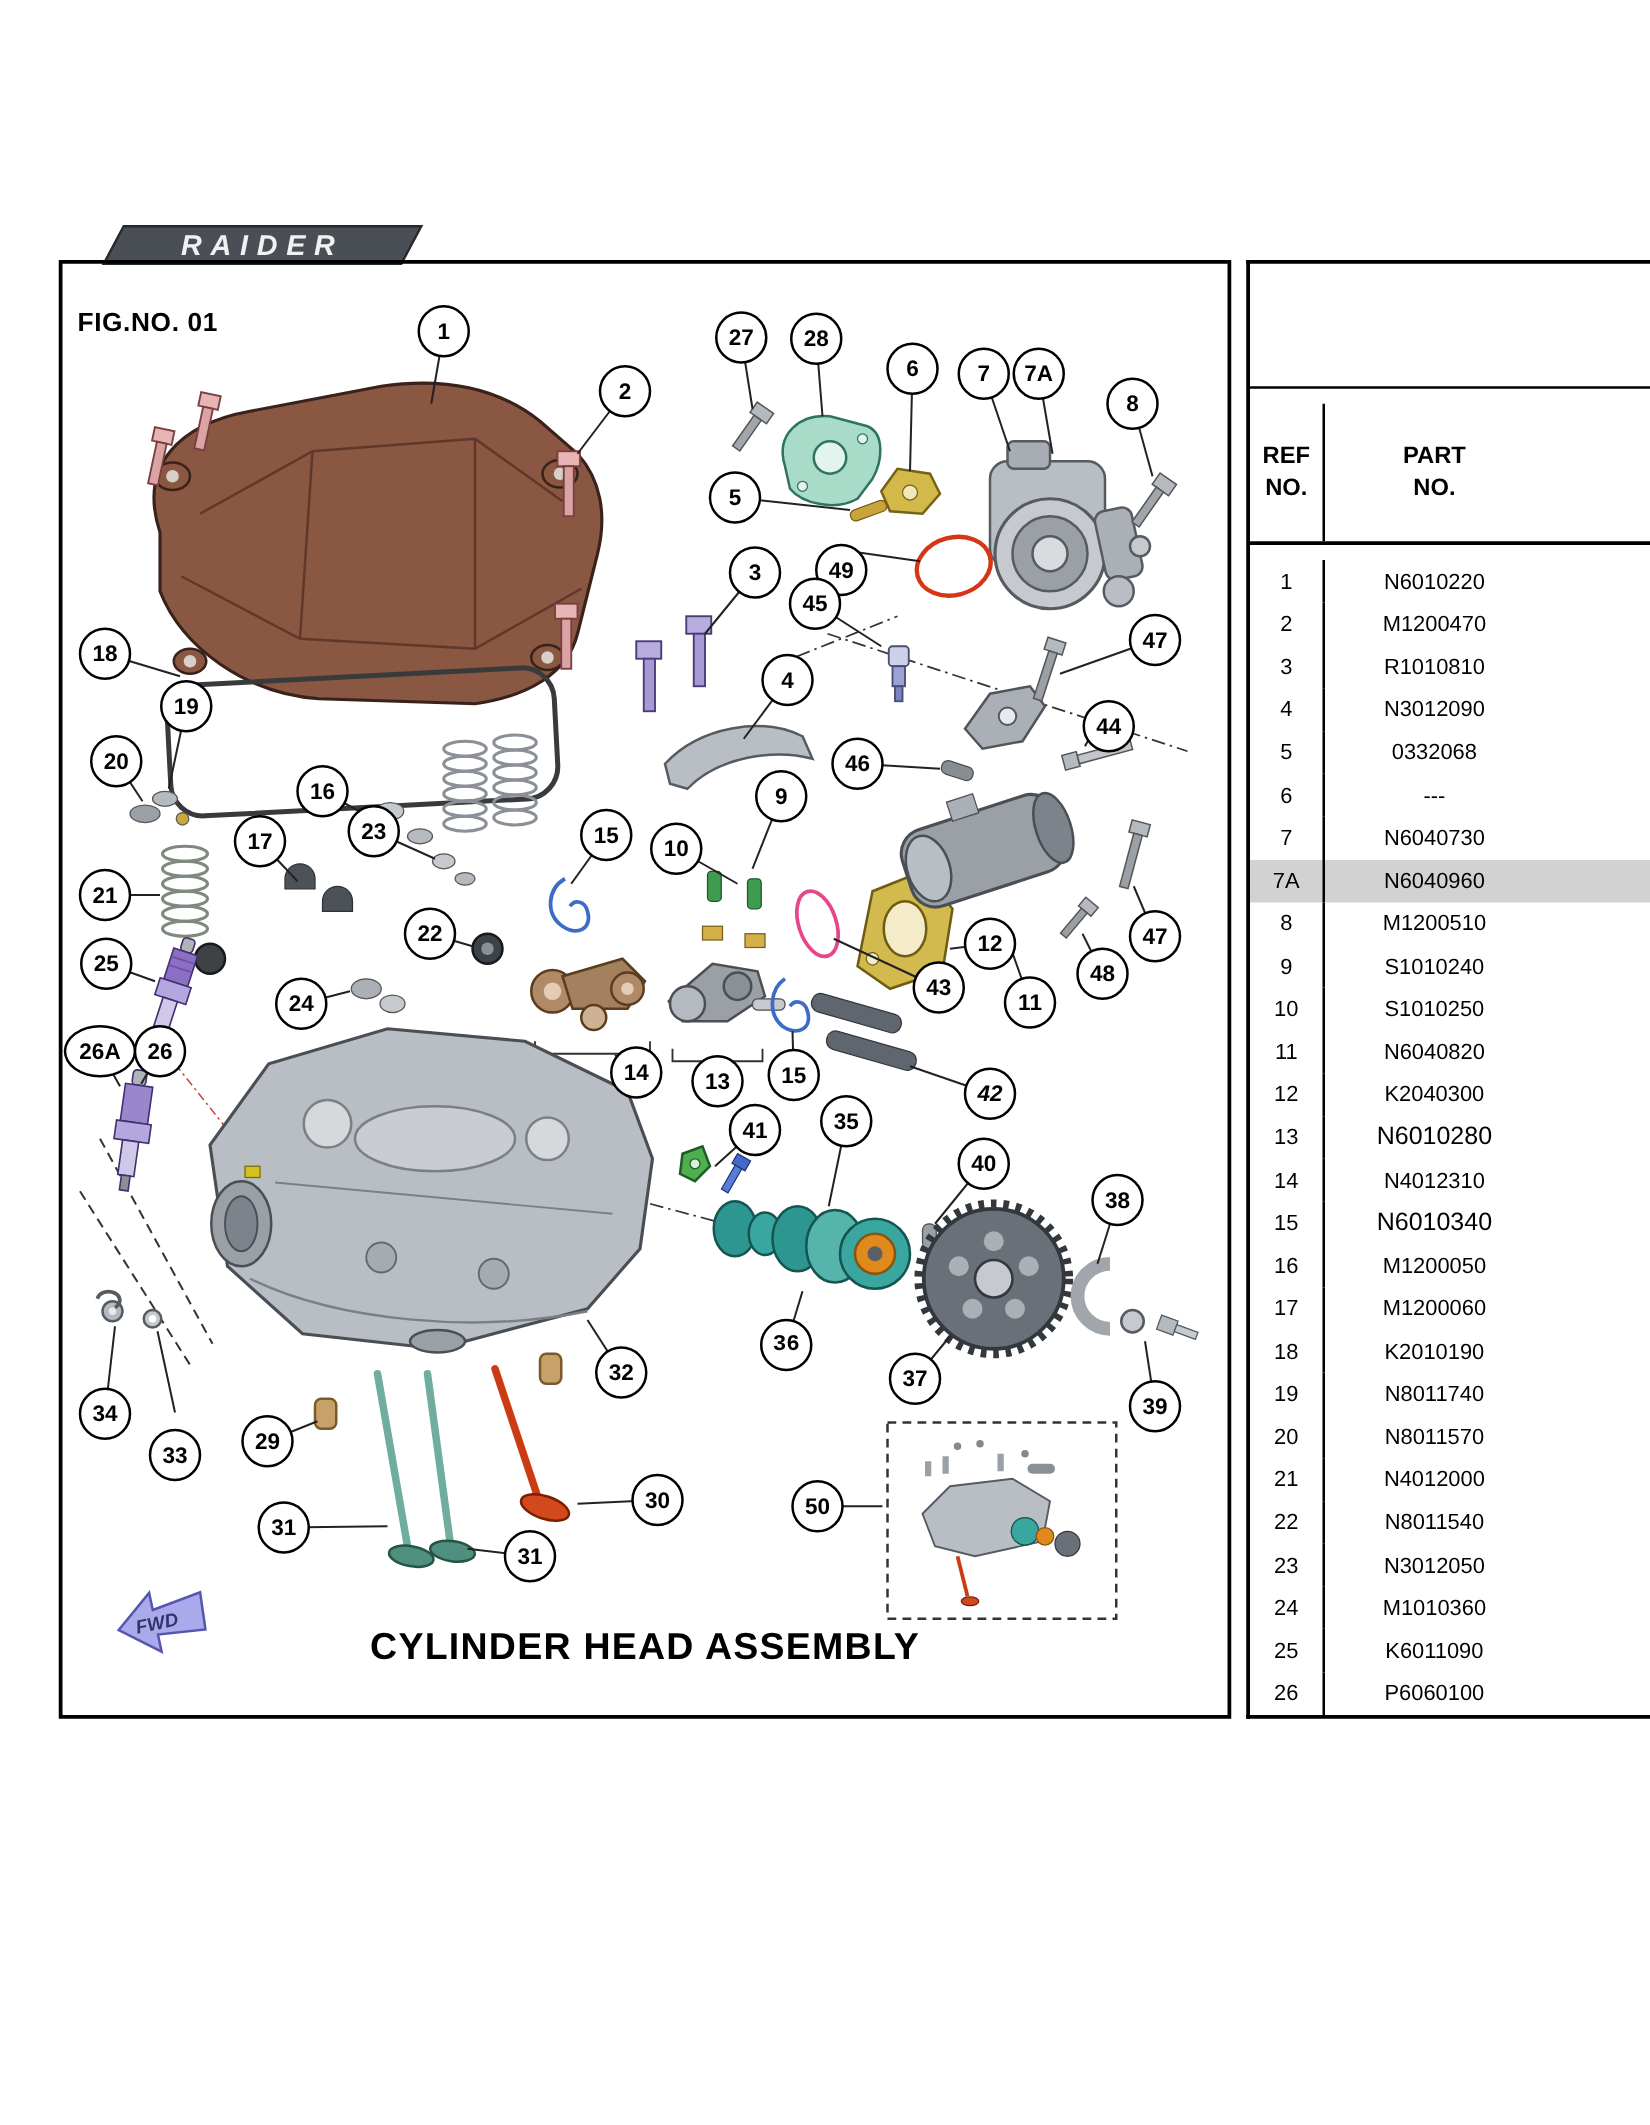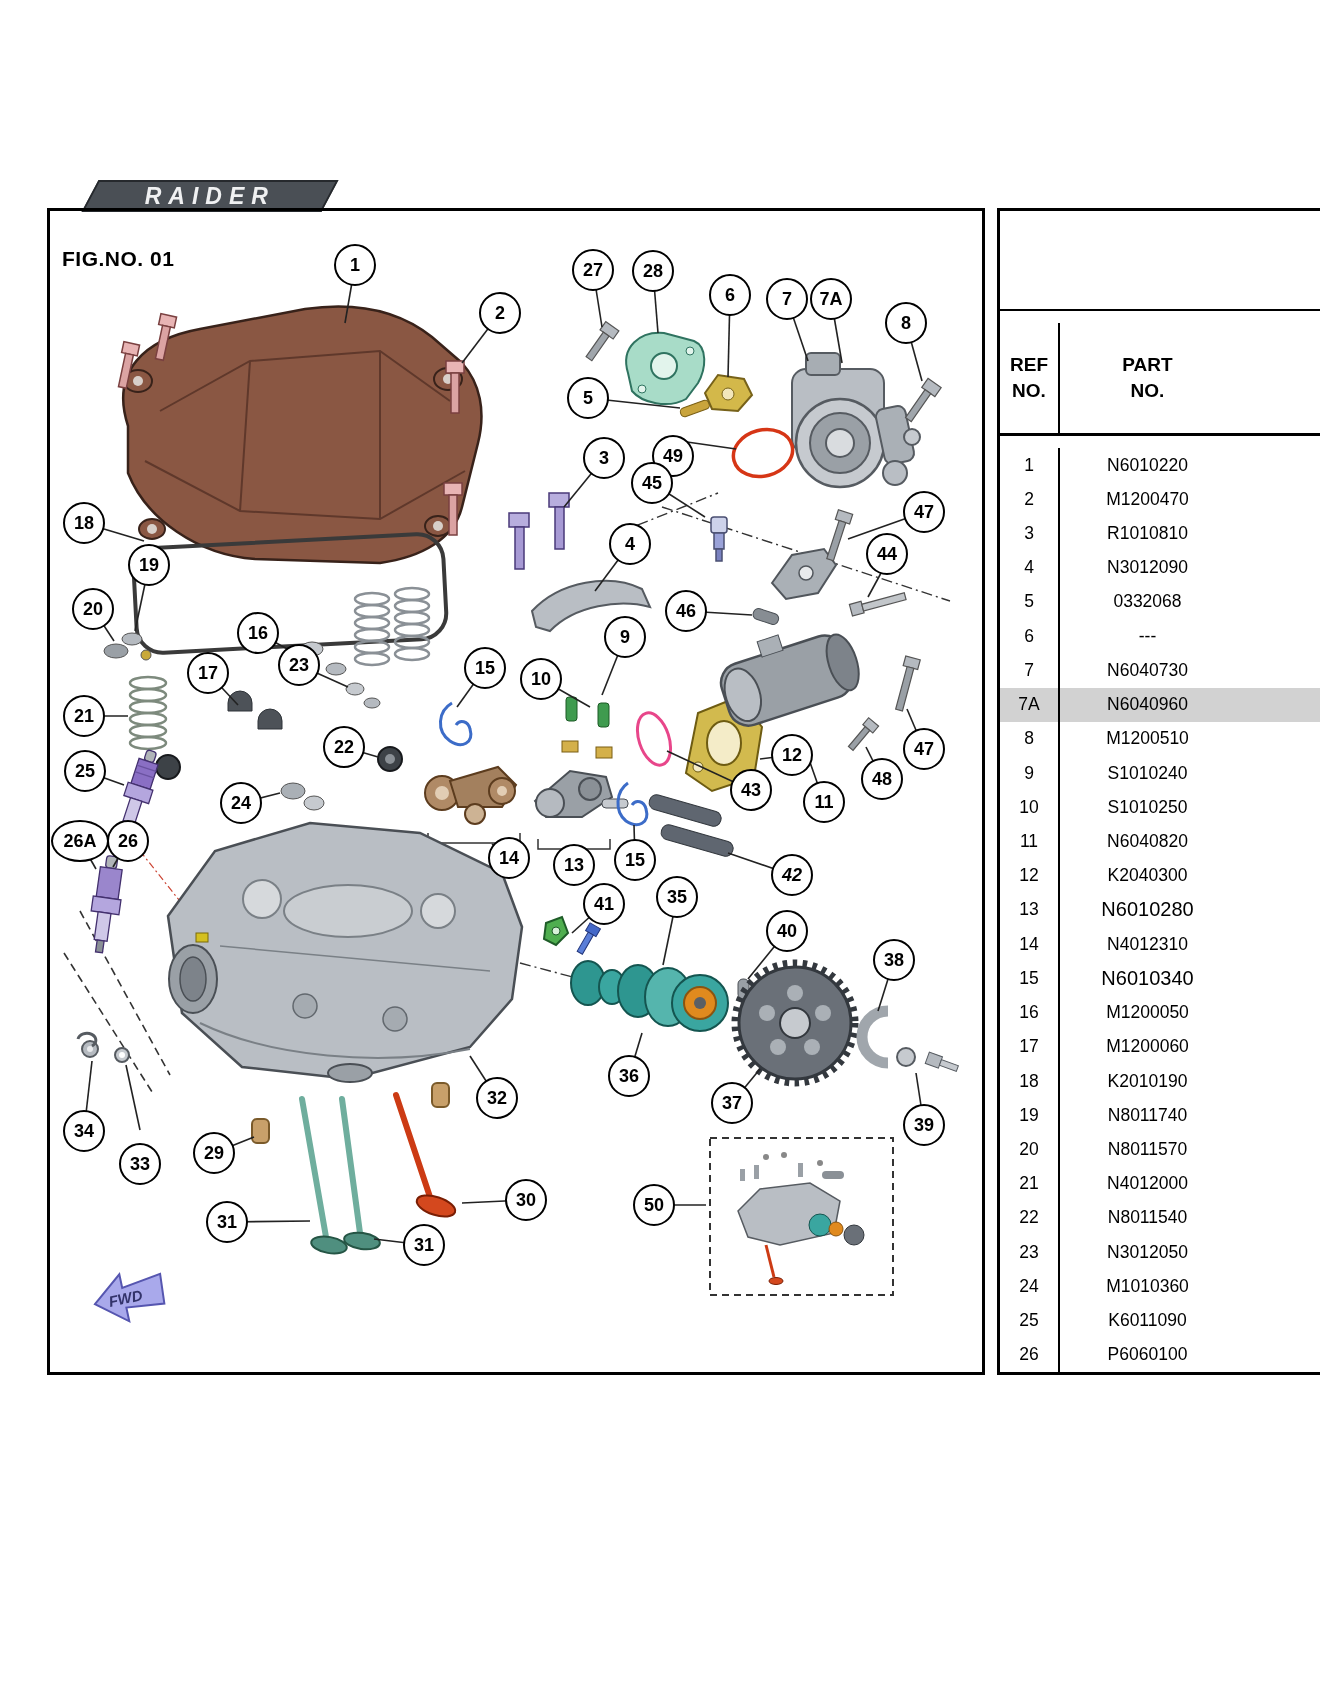--- a/index.html
+++ b/index.html
@@ -446,21 +446,21 @@
       <div class="callout" style="width: 42px; left: 716px; top: 67px;">7</div>
       <div class="callout" style="width: 42px; left: 760px; top: 67px;">7A</div>
       <div class="callout" style="width: 42px; left: 835px; top: 91px;">8</div>
       <div class="callout" style="width: 42px; left: 517px; top: 166px;">5</div>
       <div class="callout" style="width: 42px; left: 602px; top: 224px;">49</div>
       <div class="callout" style="width: 42px; left: 533px; top: 226px;">3</div>
       <div class="callout" style="width: 42px; left: 581px; top: 251px;">45</div>
       <div class="callout" style="width: 42px; left: 853px; top: 280px;">47</div>
       <div class="callout" style="width: 42px; left: 13px; top: 291px;">18</div>
       <div class="callout" style="width: 42px; left: 559px; top: 312px;">4</div>
-      <div class="callout" style="width: 42px; left: 816px; top: 322px;">44</div>
+      <div class="callout" style="width: 42px; left: 816px; top: 349px;">44</div>
       <div class="callout" style="width: 42px; left: 78px; top: 333px;">19</div>
       <div class="callout" style="width: 42px; left: 22px; top: 377px;">20</div>
       <div class="callout" style="width: 42px; left: 615px; top: 379px;">46</div>
       <div class="callout" style="width: 42px; left: 187px; top: 401px;">16</div>
       <div class="callout" style="width: 42px; left: 554px; top: 405px;">9</div>
       <div class="callout" style="width: 42px; left: 228px; top: 433px;">23</div>
       <div class="callout" style="width: 42px; left: 137px; top: 441px;">17</div>
       <div class="callout" style="width: 42px; left: 414px; top: 436px;">15</div>
       <div class="callout" style="width: 42px; left: 470px; top: 447px;">10</div>
       <div class="callout" style="width: 42px; left: 13px; top: 484px;">21</div>
@@ -475,33 +475,34 @@
       <div class="callout" style="width: 58px; left: 1px; top: 609px;">26A</div>
       <div class="callout" style="width: 42px; left: 57px; top: 609px;">26</div>
       <div class="callout" style="width: 42px; left: 438px; top: 626px;">14</div>
       <div class="callout" style="width: 42px; left: 503px; top: 633px;">13</div>
       <div class="callout" style="width: 42px; left: 564px; top: 628px;">15</div>
       <div class="callout" style="width: 42px; left: 721px; top: 643px; font-style: italic;">42</div>
       <div class="callout" style="width: 42px; left: 533px; top: 672px;">41</div>
       <div class="callout" style="width: 42px; left: 606px; top: 665px;">35</div>
       <div class="callout" style="width: 42px; left: 716px; top: 699px;">40</div>
       <div class="callout" style="width: 42px; left: 823px; top: 728px;">38</div>
-      <div class="callout" style="width: 42px; left: 558px; top: 844px;">36</div>
+      <div class="callout" style="width: 42px; left: 558px; top: 844px; font-family: Liberation Mono, monospace;">36</div>
       <div class="callout" style="width: 42px; left: 426px; top: 866px;">32</div>
       <div class="callout" style="width: 42px; left: 661px; top: 871px;">37</div>
       <div class="callout" style="width: 42px; left: 853px; top: 893px;">39</div>
       <div class="callout" style="width: 42px; left: 13px; top: 899px;">34</div>
       <div class="callout" style="width: 42px; left: 69px; top: 932px;">33</div>
       <div class="callout" style="width: 42px; left: 143px; top: 921px;">29</div>
       <div class="callout" style="width: 42px; left: 455px; top: 968px;">30</div>
       <div class="callout" style="width: 42px; left: 583px; top: 973px;">50</div>
       <div class="callout" style="width: 42px; left: 156px; top: 990px;">31</div>
       <div class="callout" style="width: 42px; left: 353px; top: 1013px;">31</div>
     </div>
 
+  <div class="title">CYLINDER HEAD ASSEMBLY</div>
 </div>
 
 <div class="ptable">
   <div class="tbl-empty"></div>
   <div class="tbl-head">
     <div class="th-ref">
       <span>REF</span>
       <span>NO.</span>
     </div>
     <div class="th-part">

